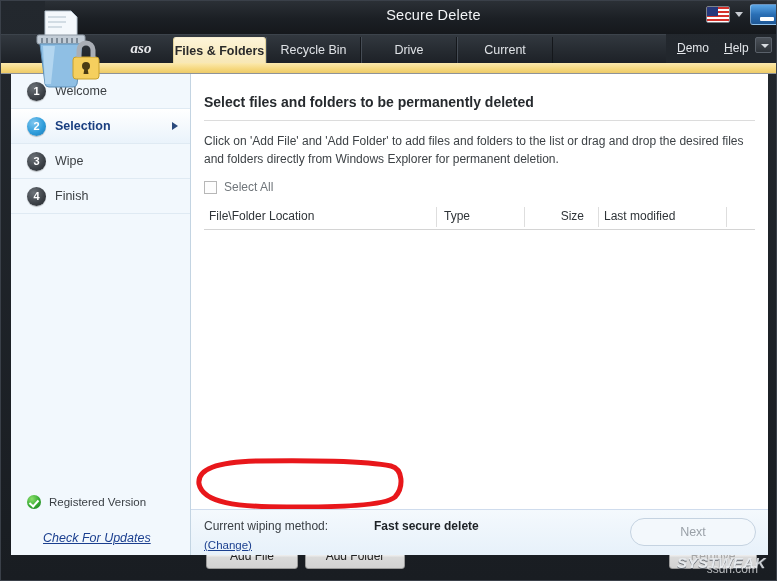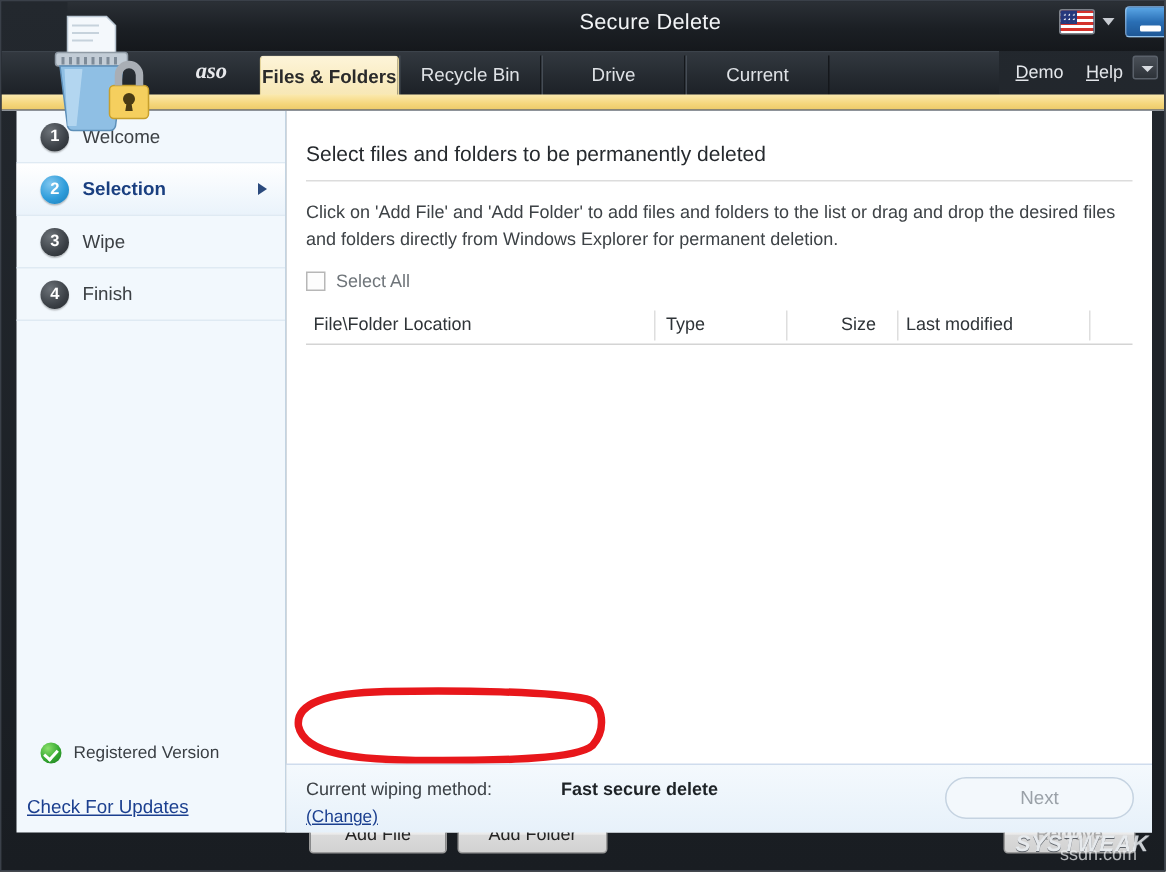--- a/index.html
+++ b/index.html
@@ -137,31 +137,31 @@
   .check-ico {
     width: 14px; height: 14px; border-radius: 50%; margin-right: 8px; position: relative;
     background: radial-gradient(circle at 35% 28%,#8ae06a 0%,#35a832 55%,#1d7a1d 100%);
   }
   .check-ico:after {
     content:""; position:absolute; left:3.5px; top:2.5px; width:4px; height:7px;
     border: solid #fff; border-width: 0 2px 2px 0; transform: rotate(42deg);
   }
   #reg-text { font-size: 11.5px; color: #3a3f44; }
   #updates-link {
-    display: block; padding-left: 7px; margin-top: 16px;
-    font-size: 12.5px; color: #1b3f8f; text-decoration: underline; cursor: pointer;
+    display: block; padding-left: 32px; margin-top: 16px;
+    font-size: 12.5px; color: #1b3f8f; text-decoration: underline; cursor: pointer; font-style: italic;
   }
 
   
   #content {
     position: absolute; left: 190px; top: 73px; width: 577px; height: 481px;
     background: #ffffff;
   }
   #page-title {
-    position: absolute; left: 13px; top: 20px; font-size: 14px; font-weight: normal; color: #262a2e;
+    position: absolute; left: 13px; top: 20px; font-size: 14px; font-weight: bold; color: #262a2e;
   }
   #title-rule { position: absolute; left: 13px; top: 46px; width: 551px; height: 1px; background: #dcdcdc; }
   #page-desc {
     position: absolute; left: 13px; top: 58px; width: 552px;
     font-size: 12px; color: #3d4246; line-height: 18px;
   }
   #selectall-row { position: absolute; left: 13px; top: 106px; display: flex; align-items: center; cursor: pointer; }
   .chk {
     width: 13px; height: 13px; border: 1px solid #b7b7b7; background: #fdfdfd; margin-right: 7px;
   }

